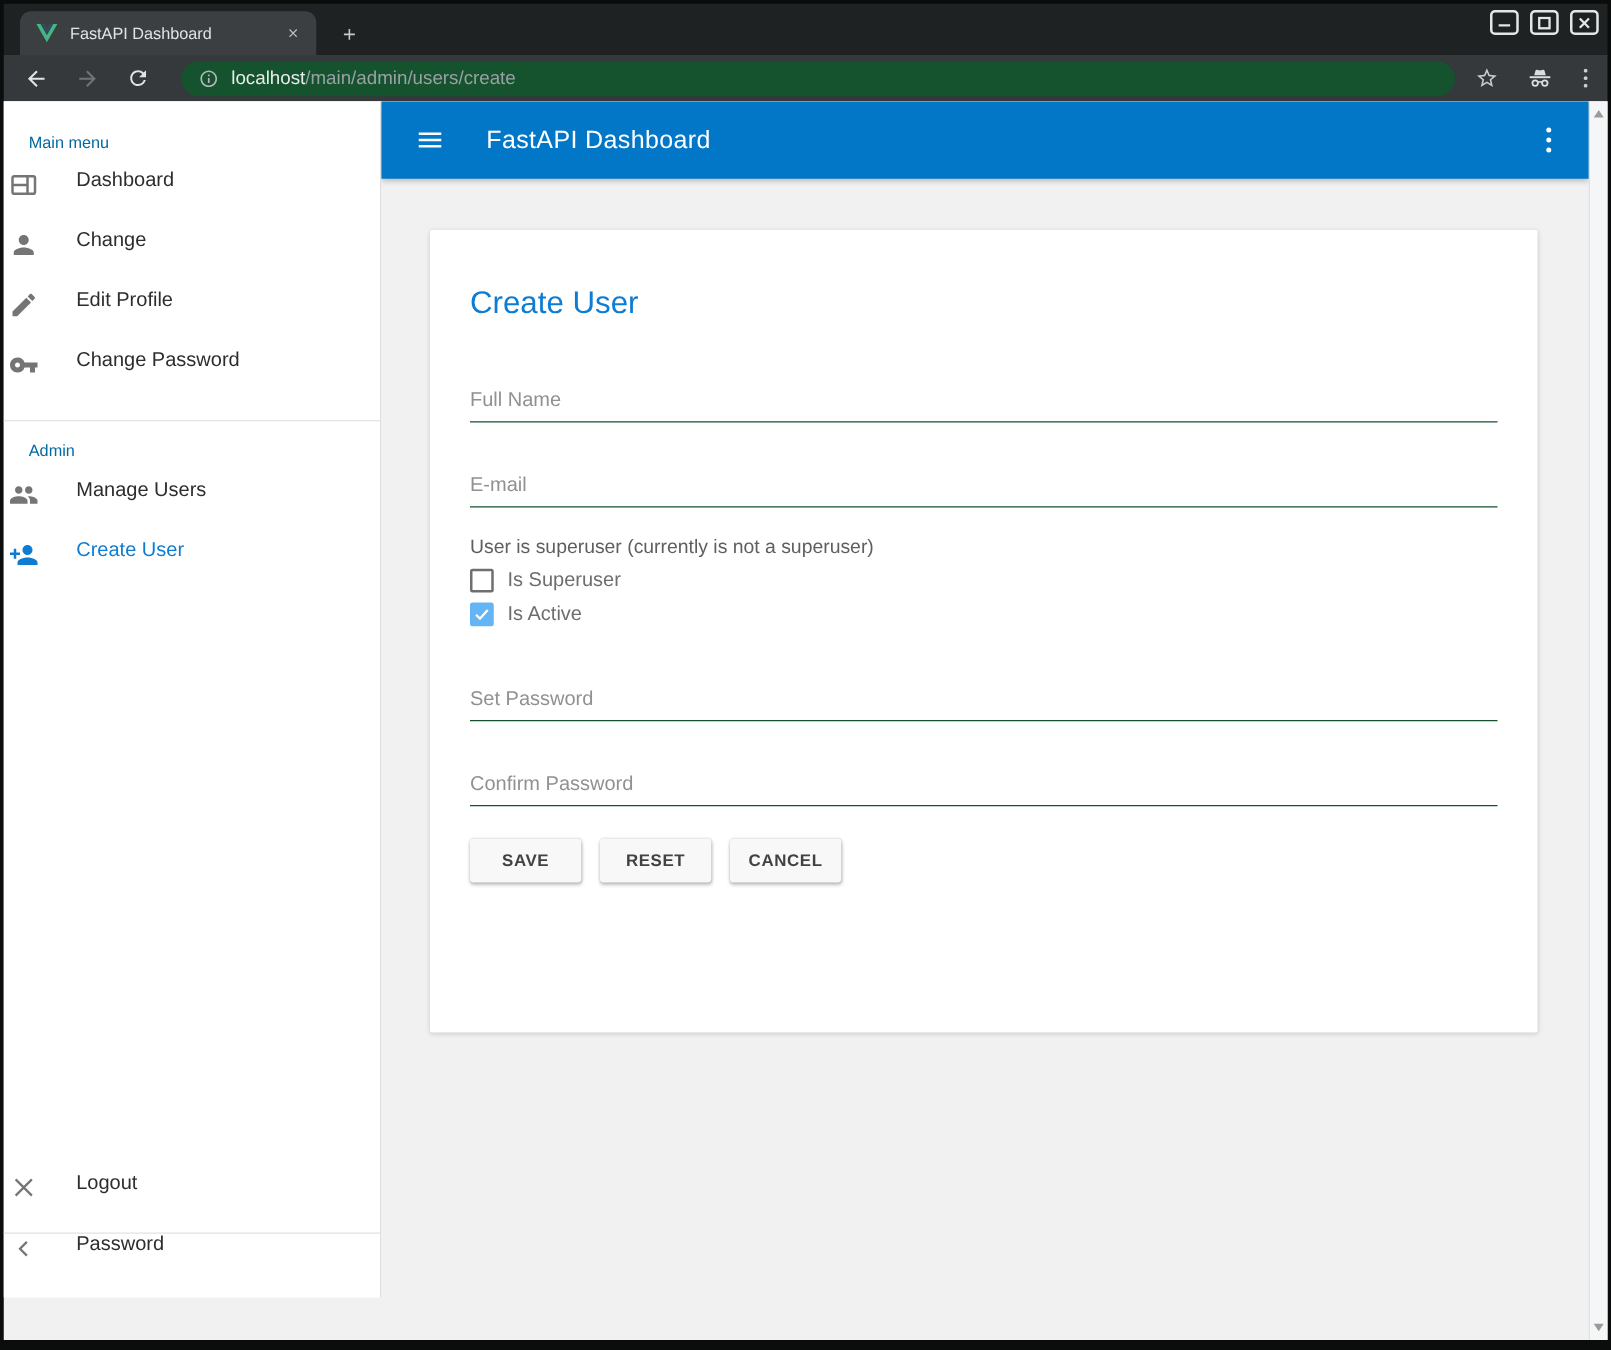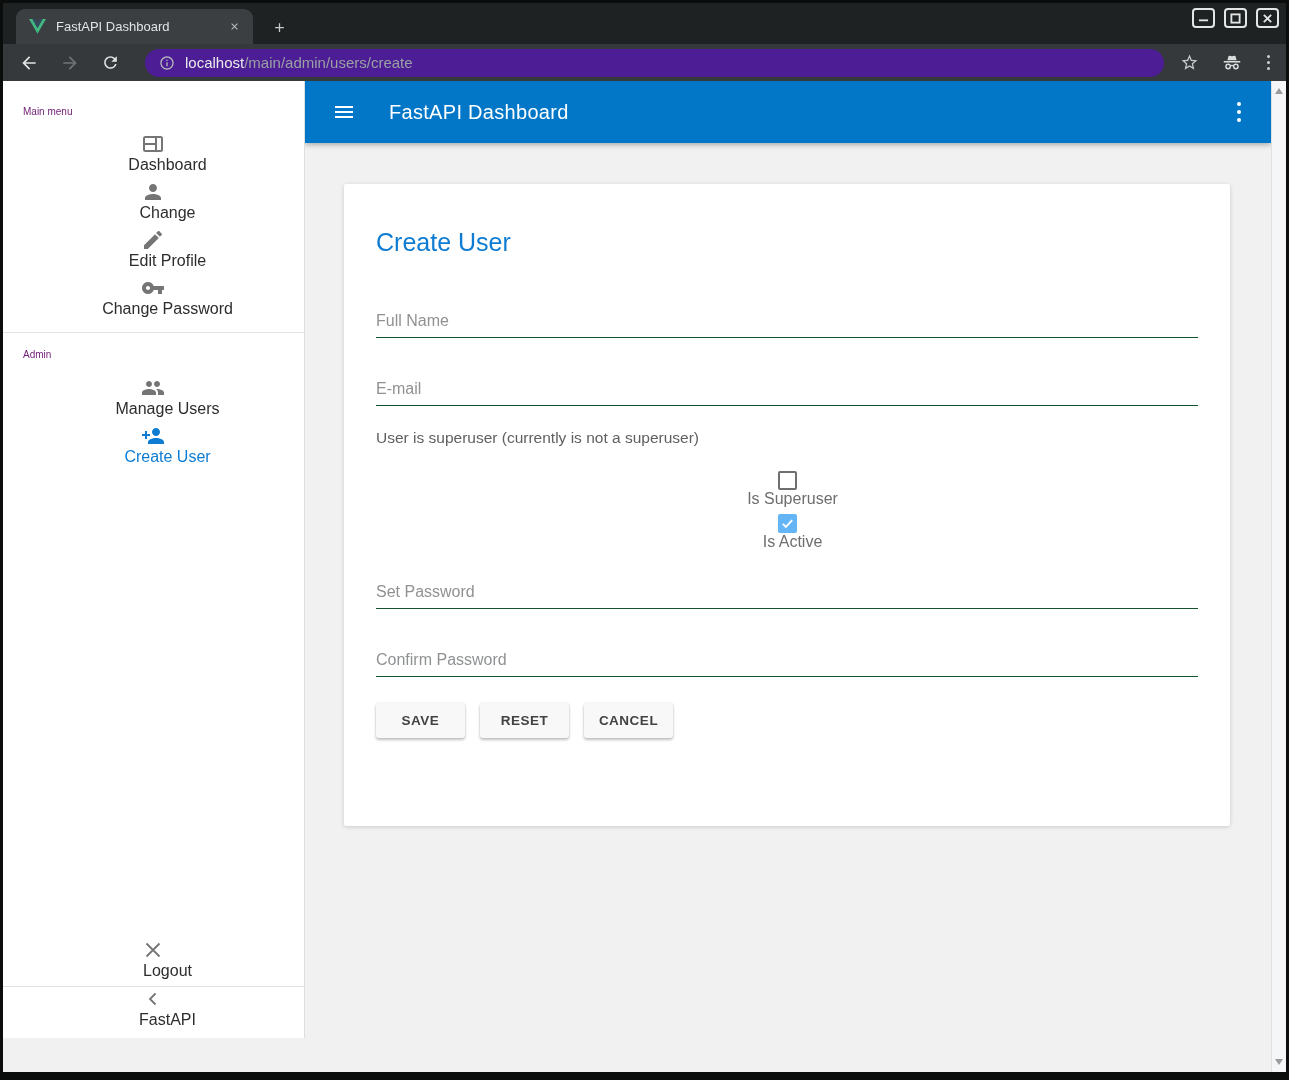--- a/index.html
+++ b/index.html
@@ -28,21 +28,21 @@
   .win-controls { position:absolute; right:7px; top:5px; display:flex; gap:9px; }
   .wc { width:23px; height:20px; border:2px solid #e4e6e6; border-radius:4px; display:flex; align-items:center; justify-content:center; color:#e4e6e6; }
 
   .toolbar {
     position:absolute; left:3px; right:3px; top:44px; height:37px;
     background:#35393b; display:flex; align-items:center; padding:0 14px 0 16px;
   }
   .nav-icon { color:#e2e4e4; margin-right:21px; }
   .nav-icon.disabled { color:#6f7476; }
   .url-pill {
-    flex:1; height:28px; background:#4c1d95; border-radius:14px;
+    flex:1; height:28px; background:#14532d; border-radius:14px;
     display:flex; align-items:center; padding:0 14px; margin:0 16px 0 4px;text-align:right;
   }
   .url-text { margin-left:10px; font-size:15px; white-space:nowrap; overflow:hidden; }
   .url-host { color:#e9ebec; }
   .url-path { color:#9aa0a4; }
   .tb-right { display:flex; align-items:center; gap:22px; color:#c9cccd; }
   .kebab-b { display:flex; flex-direction:column; gap:3px; padding:0 2px; }
   .kebab-b i { width:3px; height:3px; border-radius:50%; background:#cdd0d1; }
 
   
@@ -52,23 +52,23 @@
   .scrollbar { position:absolute; right:0; top:0; bottom:0; width:15px; background:#f5f6f7; border-left:1px solid #e0e0e0; }
   .sb-up { position:absolute; top:7px; left:3px; width:0; height:0; border-left:4px solid transparent; border-right:4px solid transparent; border-bottom:6px solid #9b9b9b; }
   .sb-down { position:absolute; bottom:7px; left:3px; width:0; height:0; border-left:4px solid transparent; border-right:4px solid transparent; border-top:6px solid #9b9b9b; }
 
   
   .sidebar {
     position:absolute; left:0; top:0; width:302px; bottom:34px;
     background:#ffffff; border-right:1px solid #dedede;
     display:flex; flex-direction:column;
   }
-  .section-label { padding:25px 20px 15px; font-size:10px; color:#701a75; }
+  .section-label { padding:25px 20px 15px; font-size:13px; color:#0369a1; }
   .section-label.admin { padding:16px 20px 16px; }
-  .nav-item { height:48px; display:flex; align-items:center; padding-left:28px; cursor:pointer;flex-direction:column; }
+  .nav-item { height:48px; display:flex; align-items:flex-start; padding-left:4px; cursor:pointer; }
   .nav-item .ic { width:24px; color:#757575; margin-right:30px; }
   .nav-item .lbl { font-size:16px; color:#2d2d2d; }
   .nav-item.active .ic { color:#0d7cd2; }
   .nav-item.active .lbl { color:#0d7cd2; }
   .divider { border-top:1px solid #e2e2e2; margin-top:8px; }
   .sidebar-bottom { margin-top:auto; padding-bottom:3px; }
   .sidebar-bottom .divider { margin-top:0; }
 
   
   .main { position:absolute; left:302px; right:15px; top:0; bottom:34px; background:#f1f1f1; overflow:hidden; }
@@ -96,21 +96,21 @@
   .field input {
     width:100%; border:none; outline:none; background:transparent;
     font-family:"Liberation Sans", sans-serif;
     font-size:16px; line-height:20px; color:#212121;
     padding:0 0 6px; border-bottom:1px solid #14532d;
   }
   .field input::placeholder { color:#8f9193; opacity:1; }
   .hint { font-size:15.5px; line-height:19px; color:#5e5f61; }
   .hint.first { margin-top:22px; }
   .hint.second { margin-top:30px; }
-  .cb-row { display:flex; align-items:center; margin-top:24px; height:19px;flex-direction:column; }
+  .cb-row { display:flex; align-items:center; margin-top:8px; height:19px; }
   .cb { width:19px; height:19px; border-radius:2px; flex:0 0 19px; }
   .cb.unchecked { border:2px solid #6f6f6f; background:#fff; }
   .cb.checked { background:#64b5f6; display:flex; align-items:center; justify-content:center; }
   .cb-label { margin-left:11px; font-size:16px; color:#6e6e6e; }
   .btn-row { margin-top:26px; display:flex; }
   .btn {
     min-width:89px; height:35px; margin-right:15px;
     background:#f8f8f8; border:none; border-radius:3px;
     box-shadow:0 2px 3px rgba(0,0,0,.24), 0 0 2px rgba(0,0,0,.12);
     font-family:"Liberation Sans", sans-serif;
@@ -288,21 +288,21 @@
         </span>
         <span class="lbl">Logout</span>
       </div>
       <div class="divider"></div>
       <div class="nav-item">
         <span class="ic">
           <svg width="24" height="24" viewBox="0 0 24 24">
               <path d="M14.5 6.5L9 12l5.5 5.5" stroke="currentColor" stroke-width="1.8" fill="none"></path>
             </svg>
         </span>
-        <span class="lbl">FastAPI</span>
+        <span class="lbl">Password</span>
       </div>
     </div>
   </div>
 
   <div class="main">
     <div class="appbar">
       <span class="hamburger">
         <svg width="24" height="24" viewBox="0 0 24 24" fill="currentColor">
             <path d="M3 18h18v-2H3v2zm0-5h18v-2H3v2zm0-7v2h18V6H3z"></path>
           </svg>

